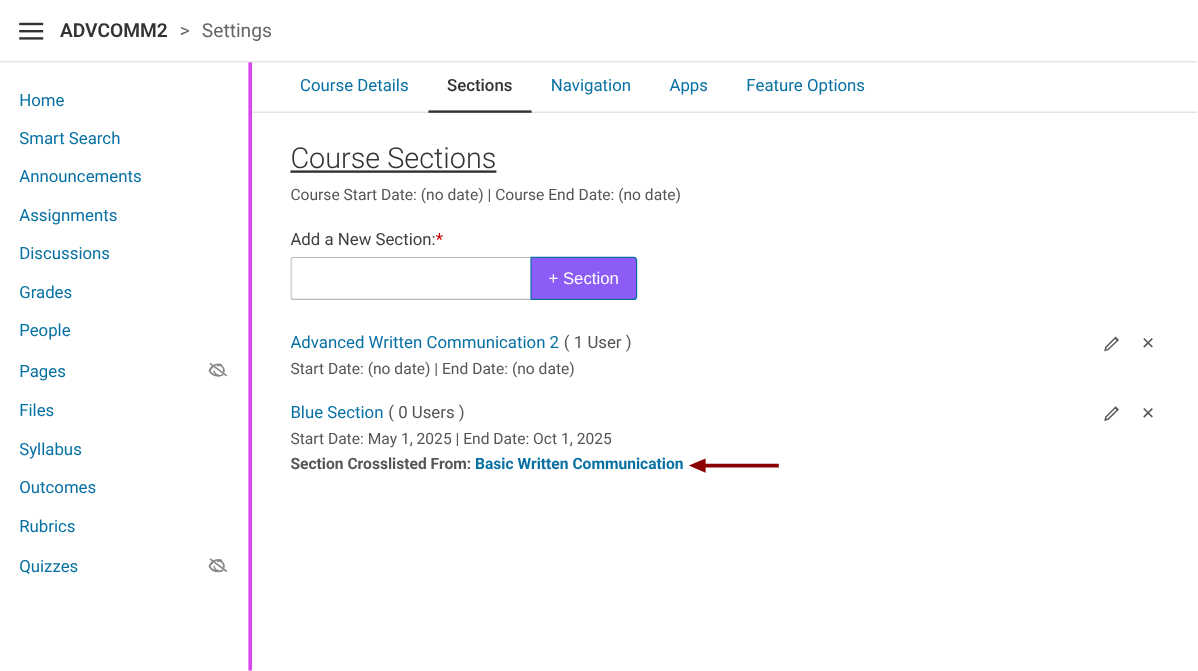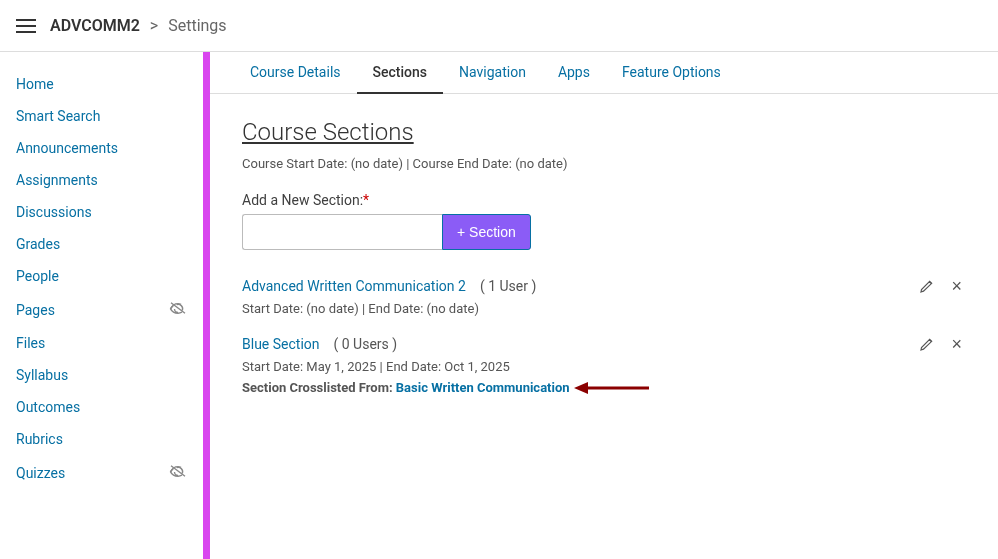--- a/index.html
+++ b/index.html
@@ -21,21 +21,21 @@
     .header-title .course-code { font-weight: 600; }
     .header-title .separator { margin: 0 6px; color: #666; }
     .header-title .settings-text { color: #666; }
 
     
     .layout { display: flex; height: calc(559px - 52px); }
 
     
     .sidebar {
       width: 210px;
-      border-right: 7px solid #d946ef;
+      border-right: 3px solid #d946ef;
       padding: 16px 0;
       overflow-y: auto;
       flex-shrink: 0;
       text-align: center;
     }
     .sidebar-item {
       display: flex; align-items: center;
       padding: 8px 16px;
       color: #0770a3;
       cursor: pointer;
@@ -105,21 +105,21 @@
       white-space: nowrap;
     }
 
     
     .section-item { margin-bottom: 16px; }
     .section-item-header {
       display: flex; align-items: center; justify-content: space-between;
       margin-bottom: 2px;
     }
     .section-item-title {
-      display: flex; align-items: center; gap: 14px;
+      display: flex; align-items: center; gap: 4px;
       font-size: 14px;
     }
     .section-link { color: #0770a3; cursor: pointer; text-decoration: none; }
     .section-users { color: #555; font-size: 14px; }
     .section-actions { display: flex; gap: 8px; align-items: center; }
     .section-action-btn {
       background: none; border: none; cursor: pointer; color: #555;
       font-size: 16px; padding: 2px 4px; display: flex; align-items: center;
     }
     .section-dates { font-size: 13px; color: #555; margin-left: 0; }

